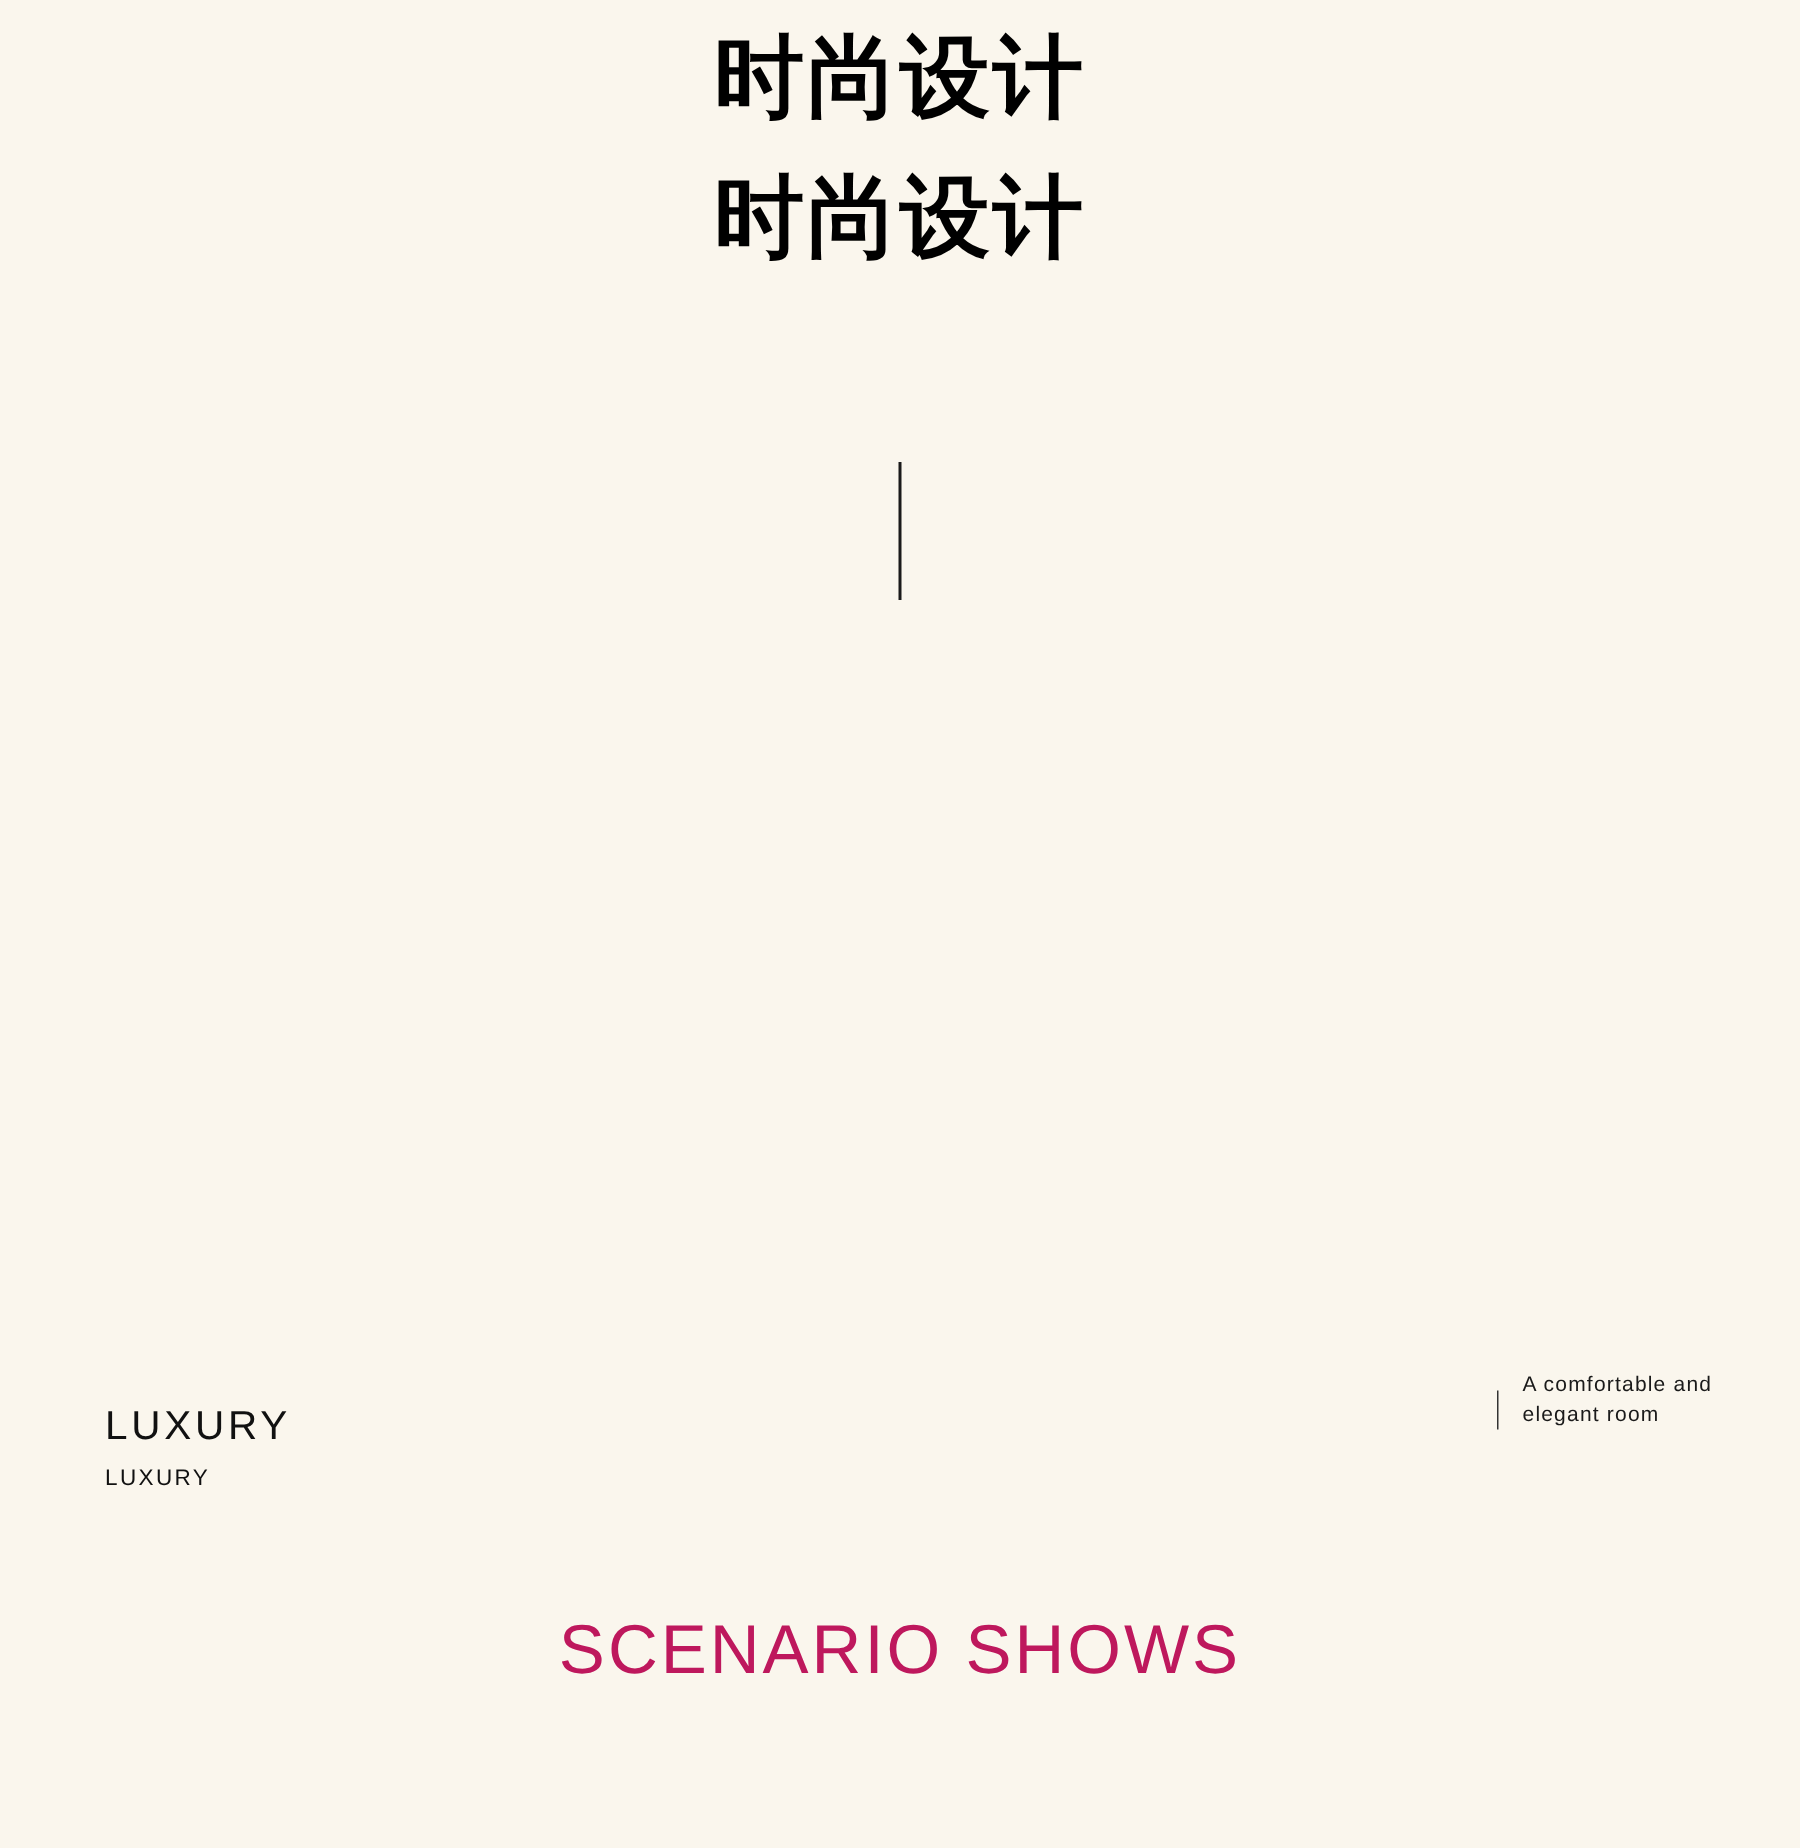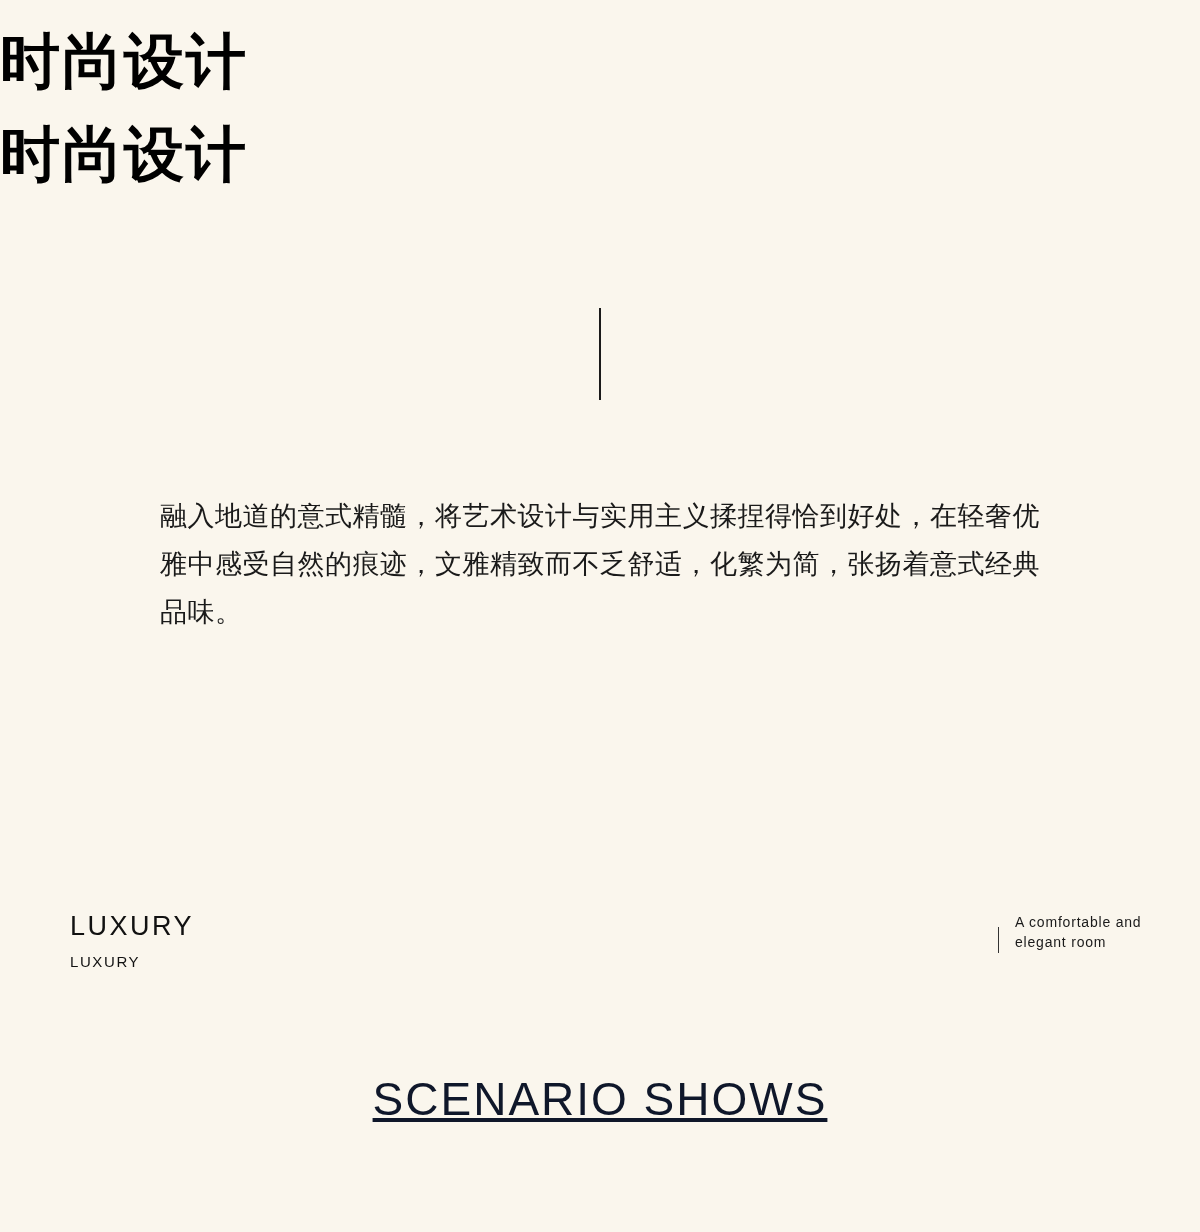--- a/index.html
+++ b/index.html
@@ -18,23 +18,24 @@
 
   .page {
     position: relative;
     width: 1200px;
     height: 1232px;
   }
 
   
   .headline {
     position: absolute;
-    top: 24px;
+    top: 14px;
     left: 0;
     width: 1200px;
+    text-align: center;
   }
   .headline-line-1 {
     font-size: 60px;
     font-weight: 700;
     letter-spacing: 2px;
     line-height: 1.25;
     color: #000000;
     margin: 0;
   }
   .headline-line-2 {
@@ -65,21 +66,21 @@
     font-size: 27px;
     line-height: 1.78;
     letter-spacing: 0.5px;
     color: #1a1a1a;
     text-align: left;
   }
 
   
   .luxury-block {
     position: absolute;
-    top: 912px;
+    top: 936px;
     left: 70px;
   }
   .luxury-title {
     font-size: 27px;
     letter-spacing: 2.5px;
     color: #111111;
     line-height: 1.1;
   }
   .luxury-sub {
     margin-top: 12px;
@@ -116,45 +117,43 @@
   .footer {
     position: absolute;
     top: 1073px;
     left: 0;
     width: 1200px;
     text-align: center;
   }
   .footer-title {
     font-size: 46px;
     letter-spacing: 2px;
-    color: #0f172a;
+    color: #be185d;
     line-height: 1.15;
     font-weight: 400;
-    text-decoration: underline;
   }
   .footer-sub {
     margin-top: 26px;
     font-size: 19px;
     letter-spacing: 3px;
     color: #111111;
   }
 </style>
 </head>
 <body>
 
 <div class="page">
 
   <div class="headline">
     <div class="headline-line-1">时尚设计</div>
     <div class="headline-line-2">时尚设计</div>
   </div>
 
   <div class="divider-vertical"></div>
 
-  <div class="body-copy">融入地道的意式精髓，将艺术设计与实用主义揉捏得恰到好处，在轻奢优雅中感受自然的痕迹，文雅精致而不乏舒适，化繁为简，张扬着意式经典品味。</div>
 
   <div class="luxury-block">
     <div class="luxury-title">LUXURY</div>
     <div class="luxury-sub">LUXURY</div>
   </div>
 
   <div class="side-note">
     <div class="side-note-rule"></div>
     <div class="side-note-text">A comfortable and elegant room</div>
   </div>

